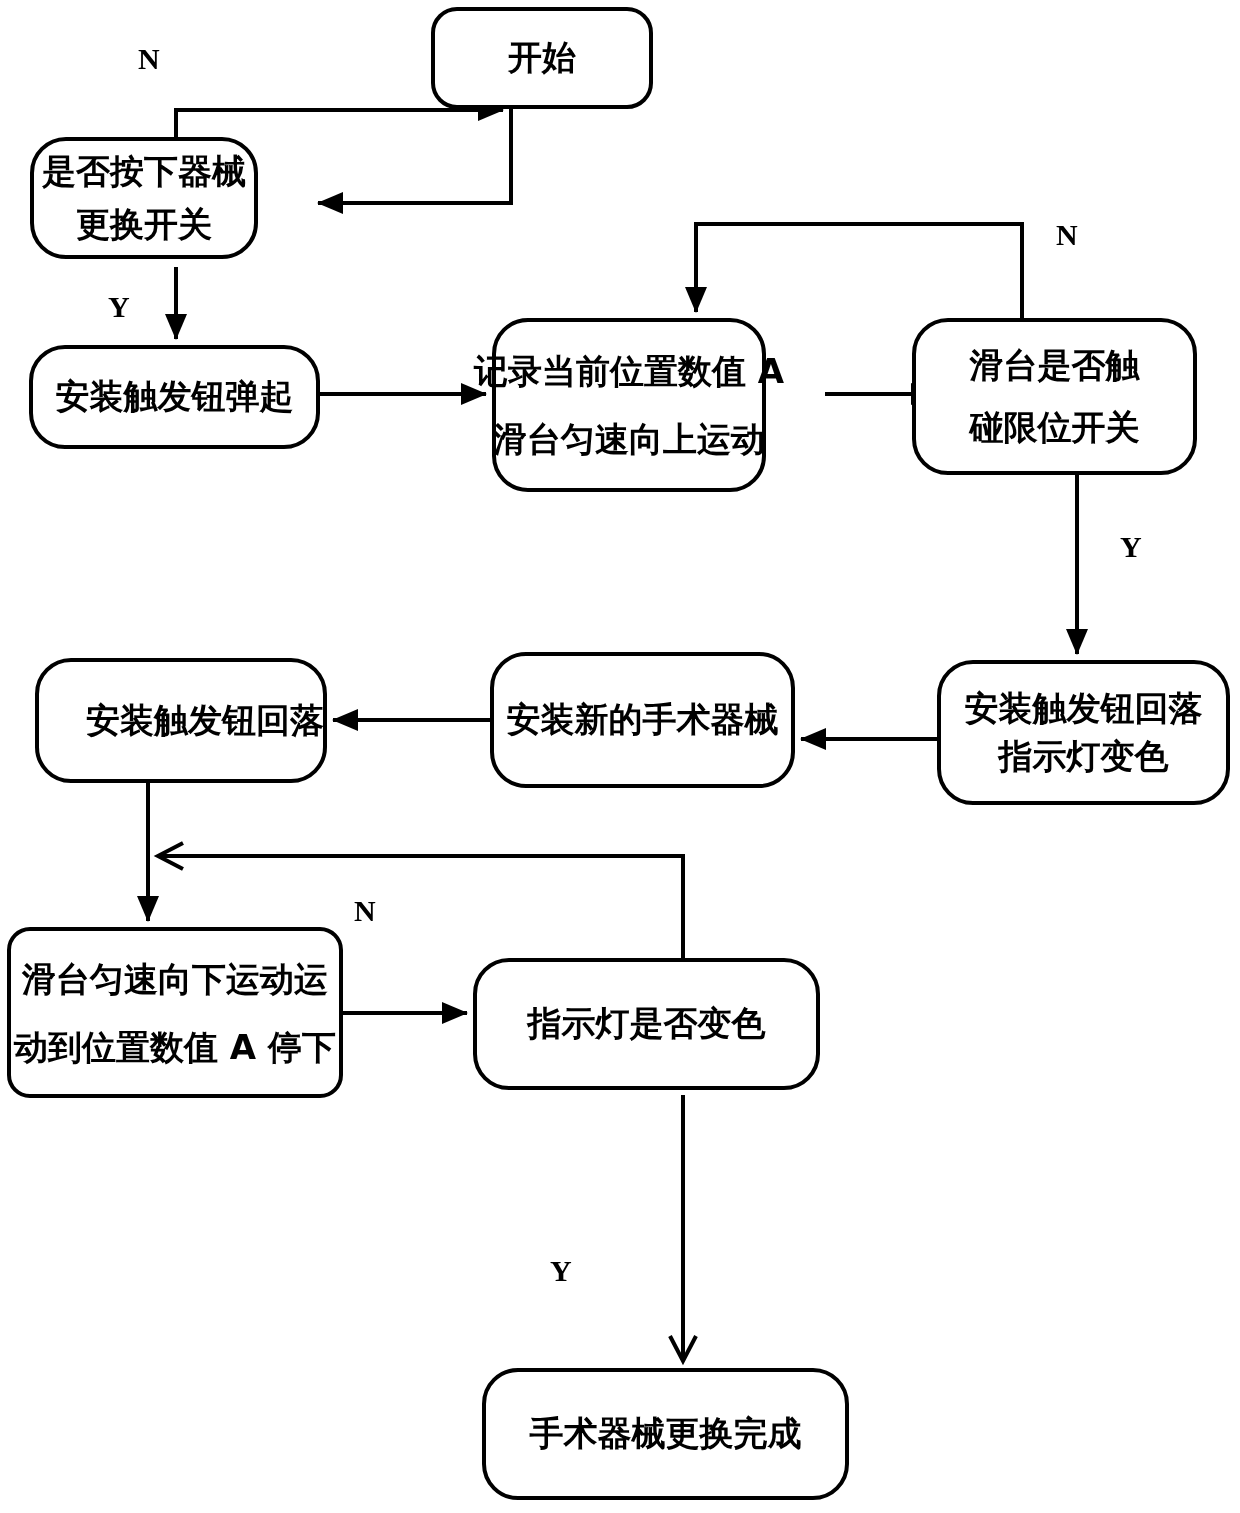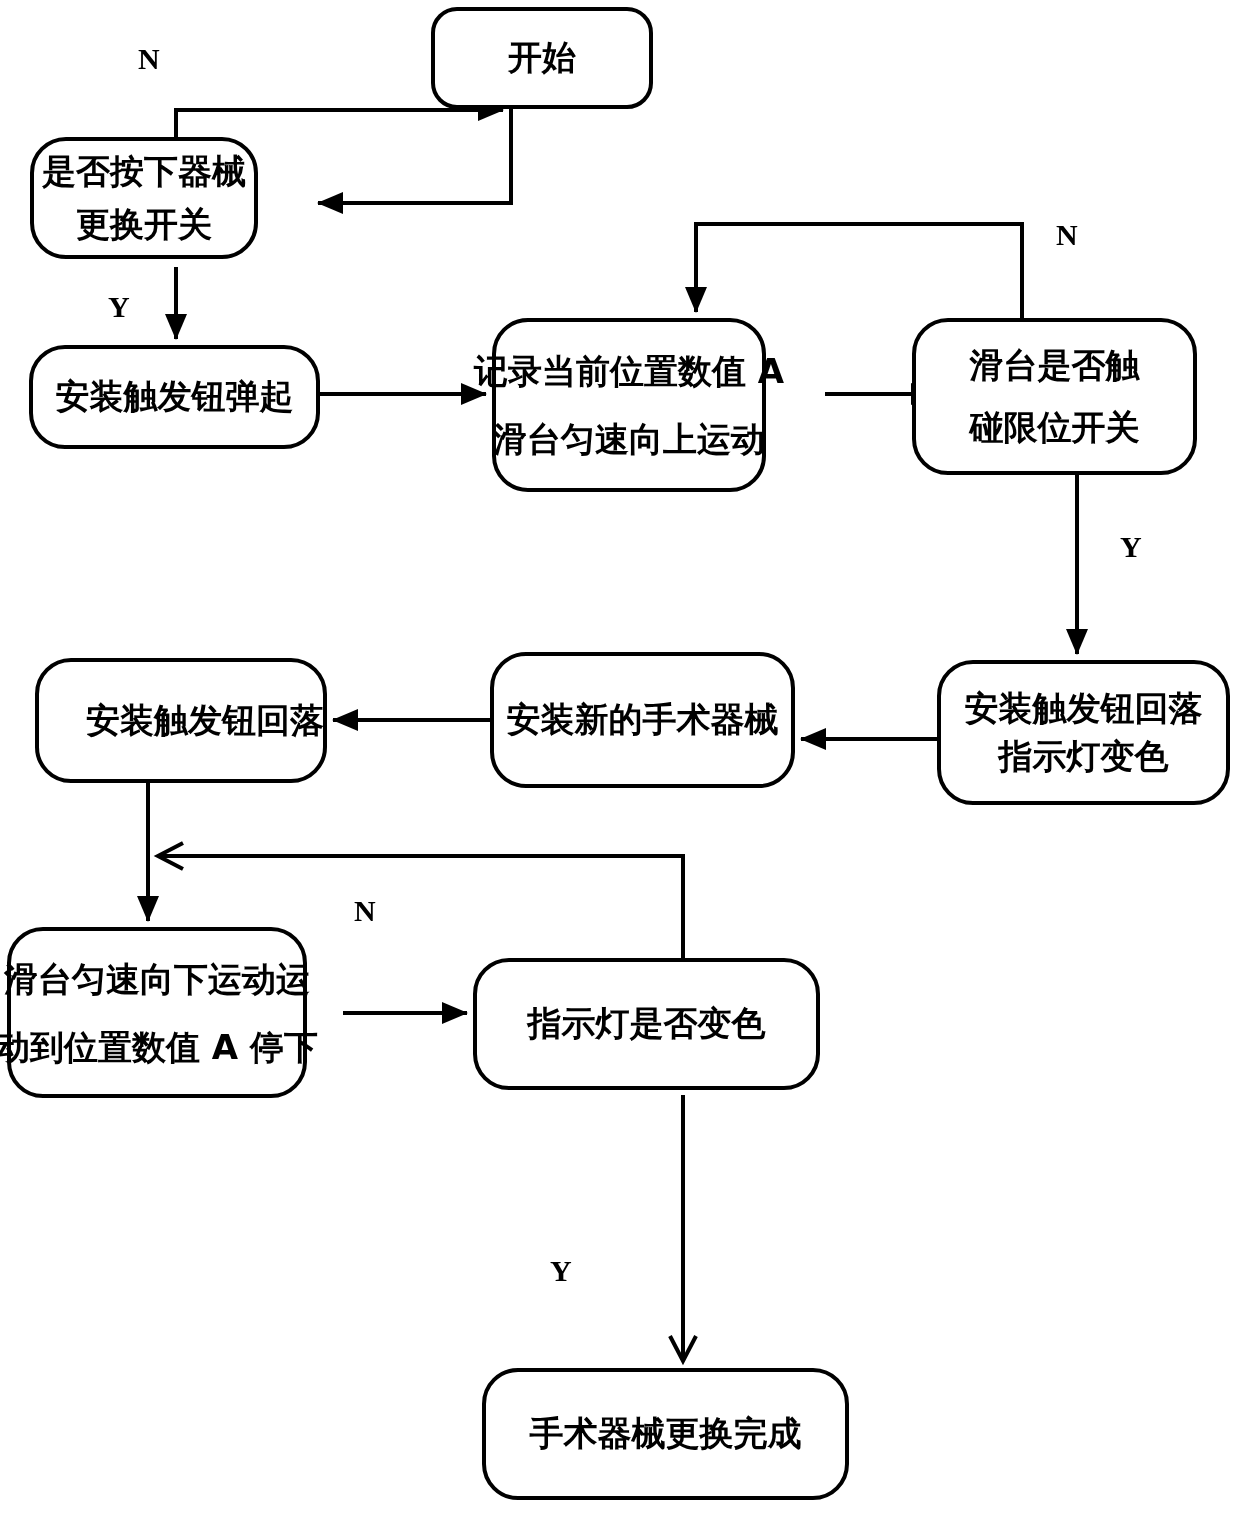--- a/index.html
+++ b/index.html
@@ -32,21 +32,21 @@
   }
   .node span{display:block;white-space:nowrap;}
   #node-start{left:400px;top:7px;width:222px;height:102px;border-radius:26px;margin-left:31px;}
   #node-q1{left:30px;top:137px;width:228px;height:122px;line-height:1.55;}
   #node-p1{left:29px;top:345px;width:291px;height:104px;justify-content:center;}
   #node-p2{left:492px;top:318px;width:274px;height:174px;line-height:2.0;}
   #node-q2{left:912px;top:318px;width:285px;height:157px;line-height:1.8;}
   #node-p3{left:937px;top:660px;width:293px;height:145px;line-height:1.4;}
   #node-p4{left:490px;top:652px;width:305px;height:136px;}
   #node-p5{left:35px;top:658px;width:292px;height:125px;padding-left:48px;}
-  #node-p6{left:7px;top:927px;width:300px;height:171px;line-height:2.0;}
+  #node-p6{left:7px;top:927px;width:336px;height:171px;line-height:2.0;border-radius:23px;}
   #node-q3{left:473px;top:958px;width:347px;height:132px;}
   #node-end{left:482px;top:1368px;width:367px;height:132px;}
   .elabel{
     position:absolute;
     font-family:"Liberation Serif", serif;
     font-weight:bold;
     font-size:30px;
     color:#000;
   }
   #label-n1{left:138px;top:42px;}

